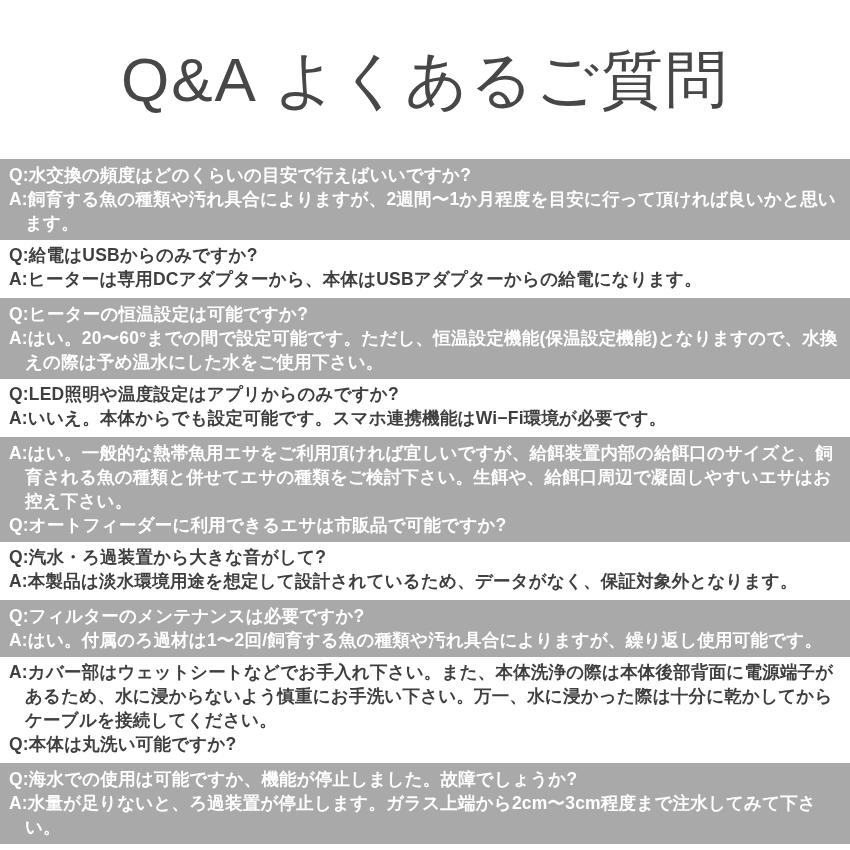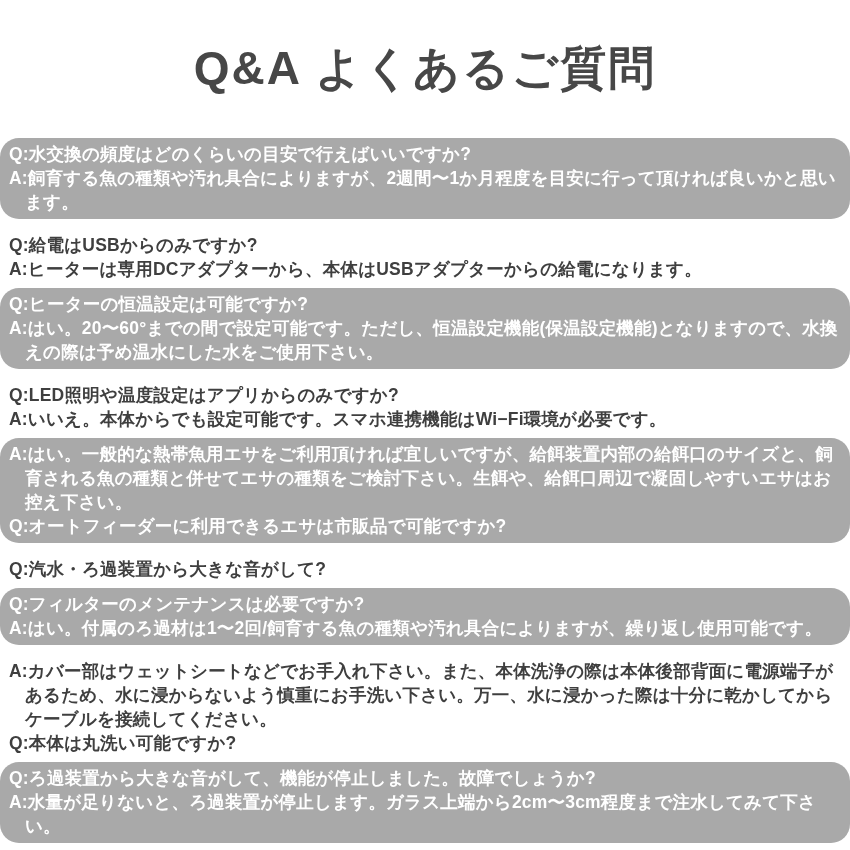--- a/index.html
+++ b/index.html
@@ -19,47 +19,46 @@
     font-weight:700;
     color:var(--text-dark);
     -webkit-font-smoothing:antialiased;
   }
   .page{width:850px;min-height:850px;display:flex;flex-direction:column;}
   .title{
     height:76px;
     display:flex;
     align-items:center;
     justify-content:center;
-    font-size:46px;
-    font-weight:700;
+    font-size:62px;
+    font-weight:400;
     letter-spacing:2px;
     color:var(--title-color);
     background:var(--bg);
   }
   .qa{
     width:100%;
     font-size:17.5px;
     line-height:24px;
     letter-spacing:0.2px;
-    border-radius:19px;
   }
   .qa p{
     margin:0;
     padding-left:16px;
     text-indent:-16px;
   }
   .qa.gray{
     background:var(--band-gray);
     color:var(--text-light);
     padding:4px 12px 5px 9px;
   }
   .qa.white{
     background:var(--bg);
     color:var(--text-dark);
-    padding:14px 12px 7px 9px;
+    padding:3px 12px 7px 9px;
   }
 </style>
 </head>
 <body>
 
 <div class="page">
 
   <h1 class="title">Q&amp;A よくあるご質問</h1>
 
   <section class="qa gray">
@@ -82,30 +81,31 @@
     <p>A:いいえ。本体からでも設定可能です。スマホ連携機能はWi−Fi環境が必要です。</p>
   </section>
 
   <section class="qa gray">
     <p>A:はい。一般的な熱帯魚用エサをご利用頂ければ宜しいですが、給餌装置内部の給餌口のサイズと、飼育される魚の種類と併せてエサの種類をご検討下さい。生餌や、給餌口周辺で凝固しやすいエサはお控え下さい。</p>
     <p>Q:オートフィーダーに利用できるエサは市販品で可能ですか?</p>
   </section>
 
   <section class="qa white">
     <p>Q:汽水・ろ過装置から大きな音がして?</p>
+    <p>A:本製品は淡水環境用途を想定して設計されているため、データがなく、保証対象外となります。</p>
   </section>
 
   <section class="qa gray">
     <p>Q:フィルターのメンテナンスは必要ですか?</p>
     <p>A:はい。付属のろ過材は1〜2回/飼育する魚の種類や汚れ具合によりますが、繰り返し使用可能です。</p>
   </section>
 
   <section class="qa white">
     <p>A:カバー部はウェットシートなどでお手入れ下さい。また、本体洗浄の際は本体後部背面に電源端子があるため、水に浸からないよう慎重にお手洗い下さい。万一、水に浸かった際は十分に乾かしてからケーブルを接続してください。</p>
     <p>Q:本体は丸洗い可能ですか?</p>
   </section>
 
   <section class="qa gray">
-    <p>Q:ろ過装置から大きな音がして、機能が停止しました。故障でしょうか?</p>
+    <p>Q:海水での使用は可能ですか、機能が停止しました。故障でしょうか?</p>
     <p>A:水量が足りないと、ろ過装置が停止します。ガラス上端から2cm〜3cm程度まで注水してみて下さい。</p>
   </section>
 
 </div>
 
 </body></html>

